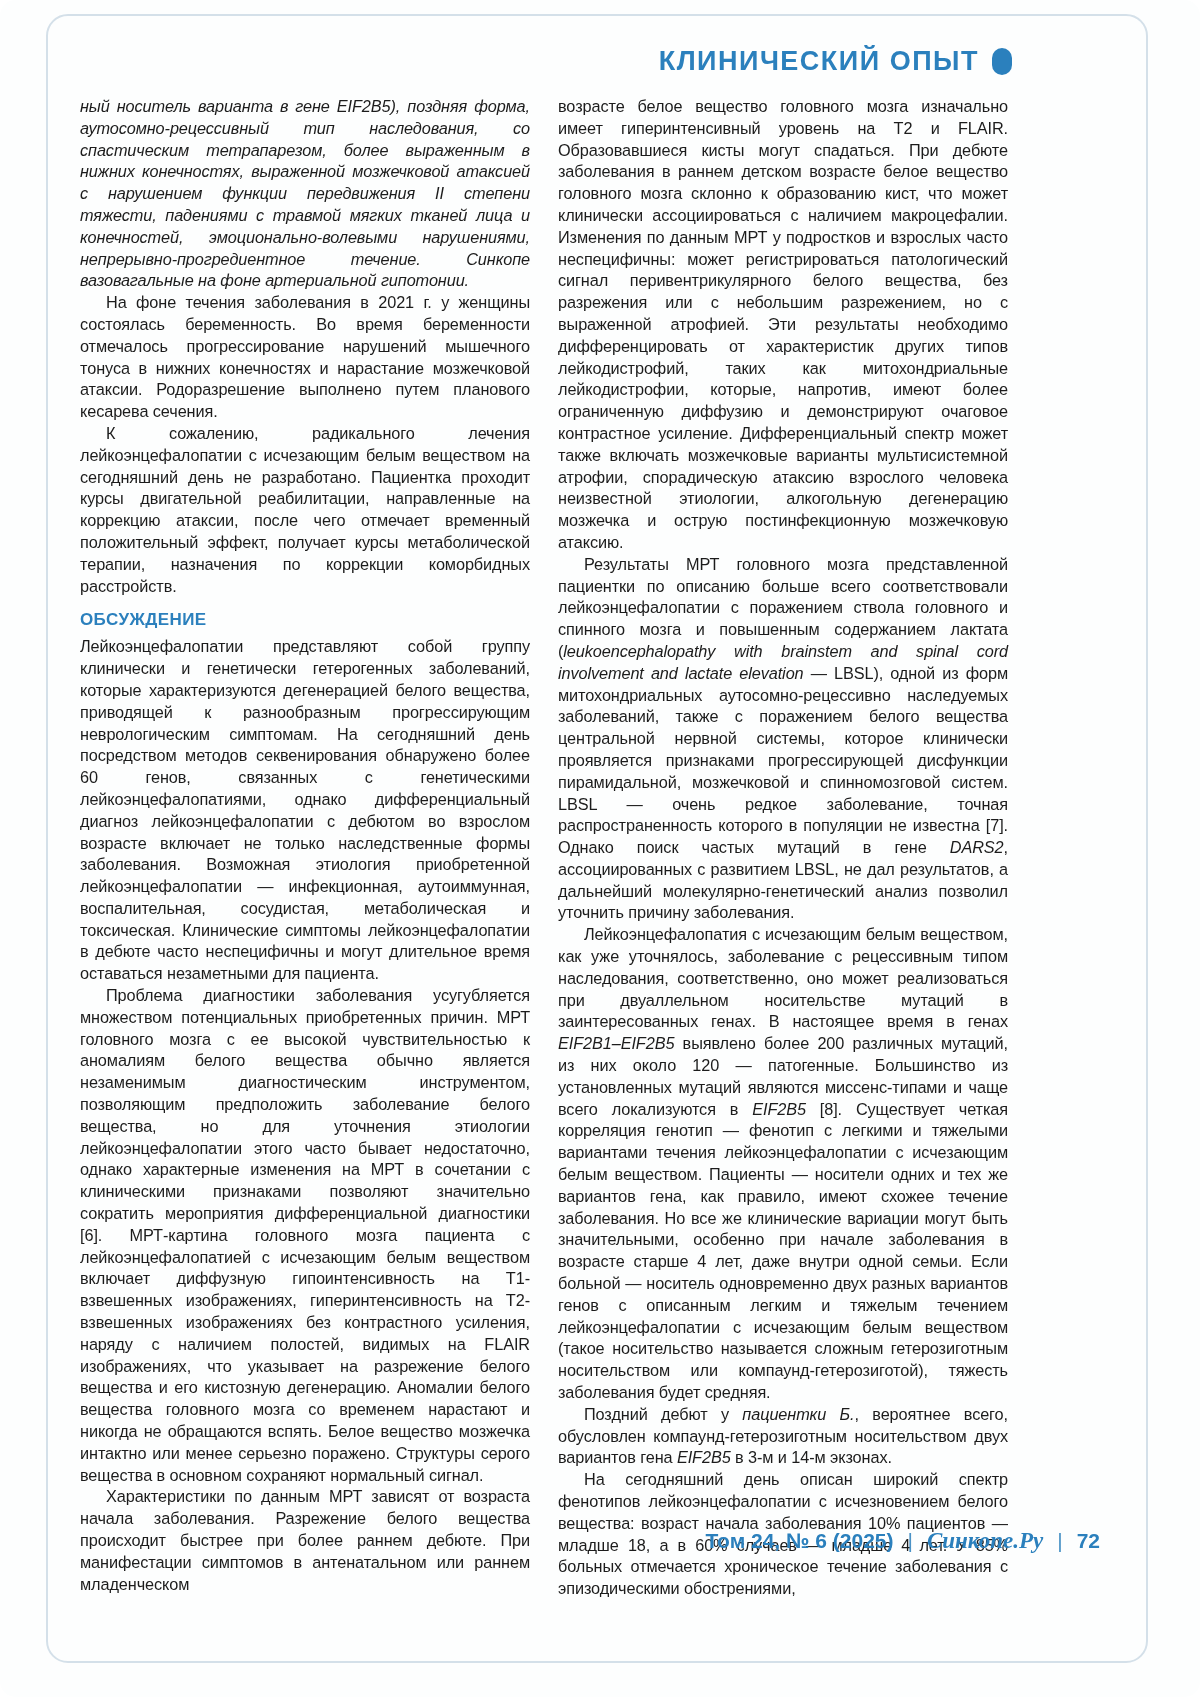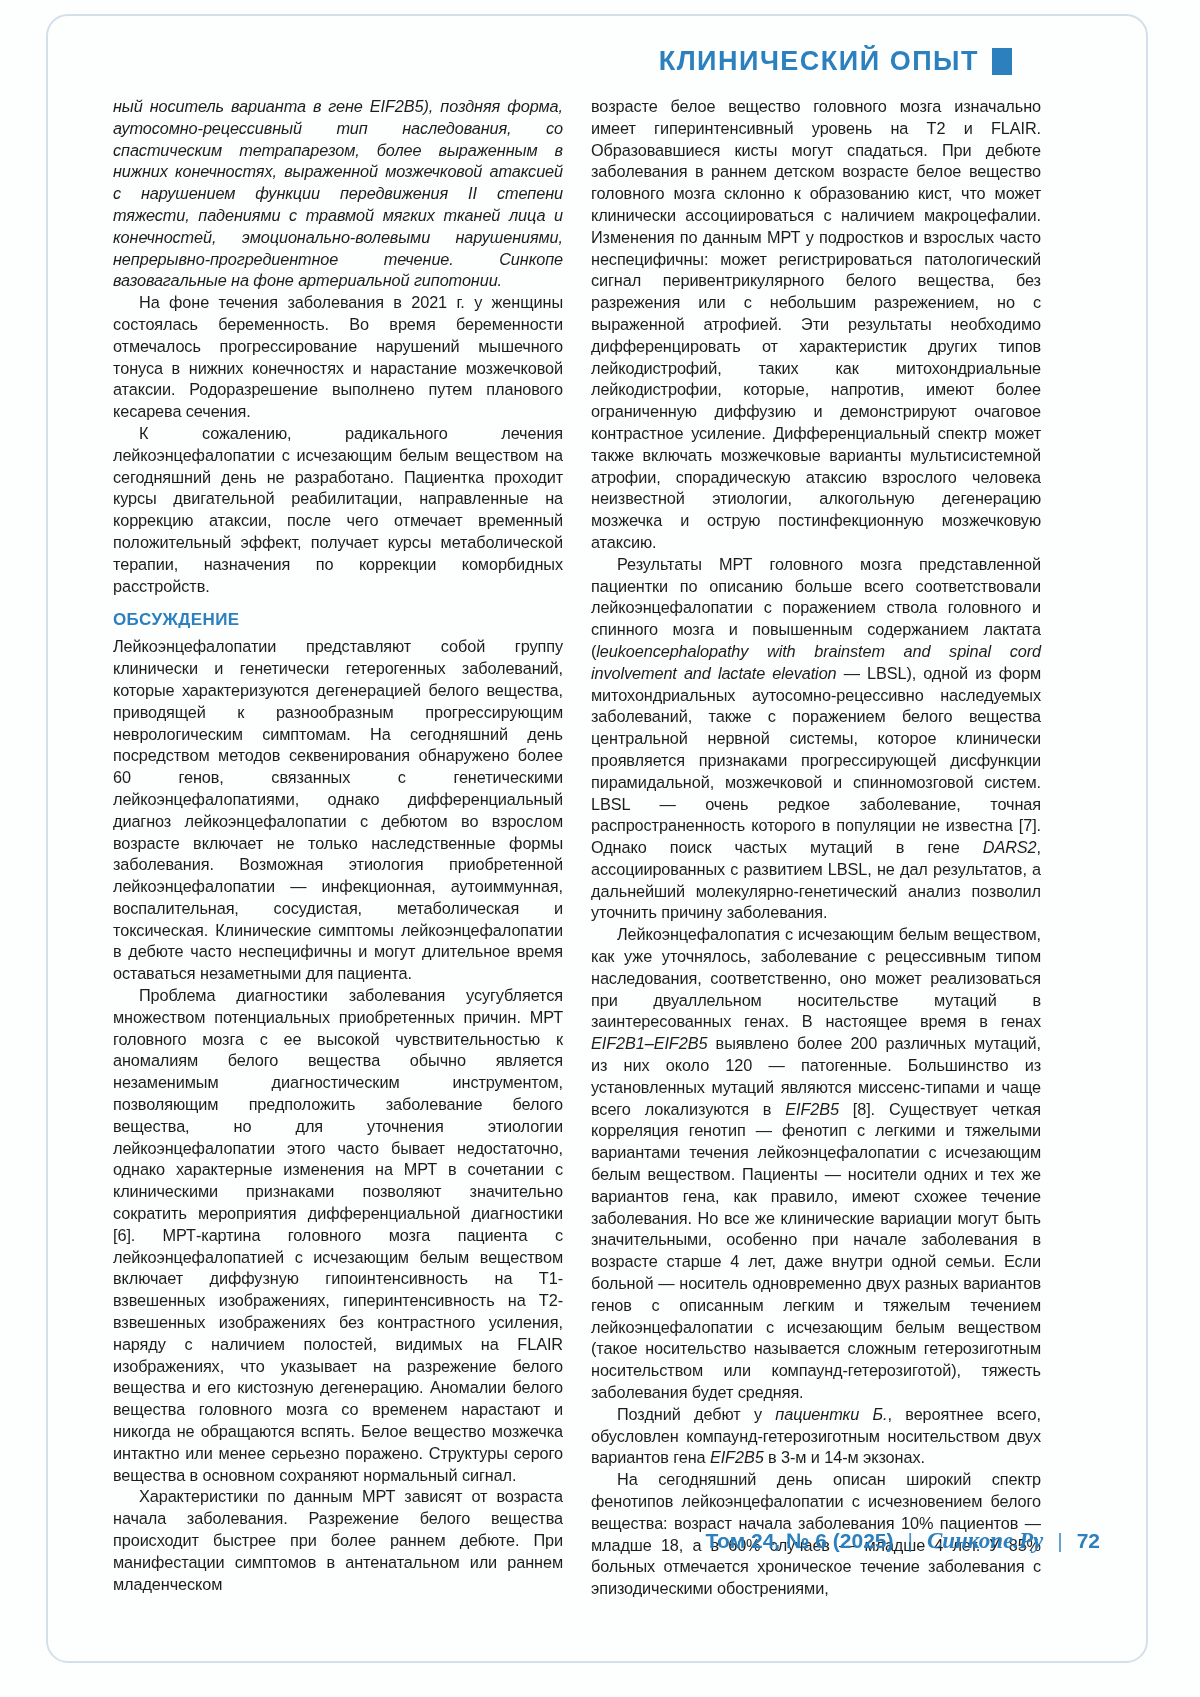--- a/index.html
+++ b/index.html
@@ -1,15 +1,15 @@
 <!DOCTYPE html>
 <html lang="ru" style="--accent: #2b80bd;"><head>
 <meta charset="utf-8">
 <style>
-  * { margin:0; padding:0; box-sizing:border-box; }
+  * { margin:0; padding:0; box-sizing:border-box;border-radius:15px; }
   html,body { background:#ffffff; }
   body {
     width:1200px; height:1697px;
     font-family:"Liberation Sans","DejaVu Sans",sans-serif;
     color:#1c1c1c;
     position:relative;
     overflow:hidden;
   }
   .page { position:absolute; inset:0; background:#fdfefe; }
   .frame {
@@ -21,21 +21,21 @@
     position:absolute; top:46px; right:188px;
     display:flex; align-items:center; gap:13px;
   }
   .section-title {
     color:var(--accent,#2b80bd);
     font-weight:bold; font-size:27px; letter-spacing:1.5px;
   }
   .header-square { width:20px; height:27px; background:var(--accent,#2b80bd); }
   .columns {
     position:absolute; left:80px; top:96px; width:928px;
-    display:flex; gap:28px;margin-left:33px;
+    display:flex; gap:28px;
   }
   .col { width:450px; }
   .para {
     font-size:16.3px; line-height:21.8px; text-align:justify;
     letter-spacing:-0.1px;
   }
   .para.indent { text-indent:26px; }
   .para.lead-italic { font-style:italic; }
   .para i { font-style:italic; }
   .section-heading {

